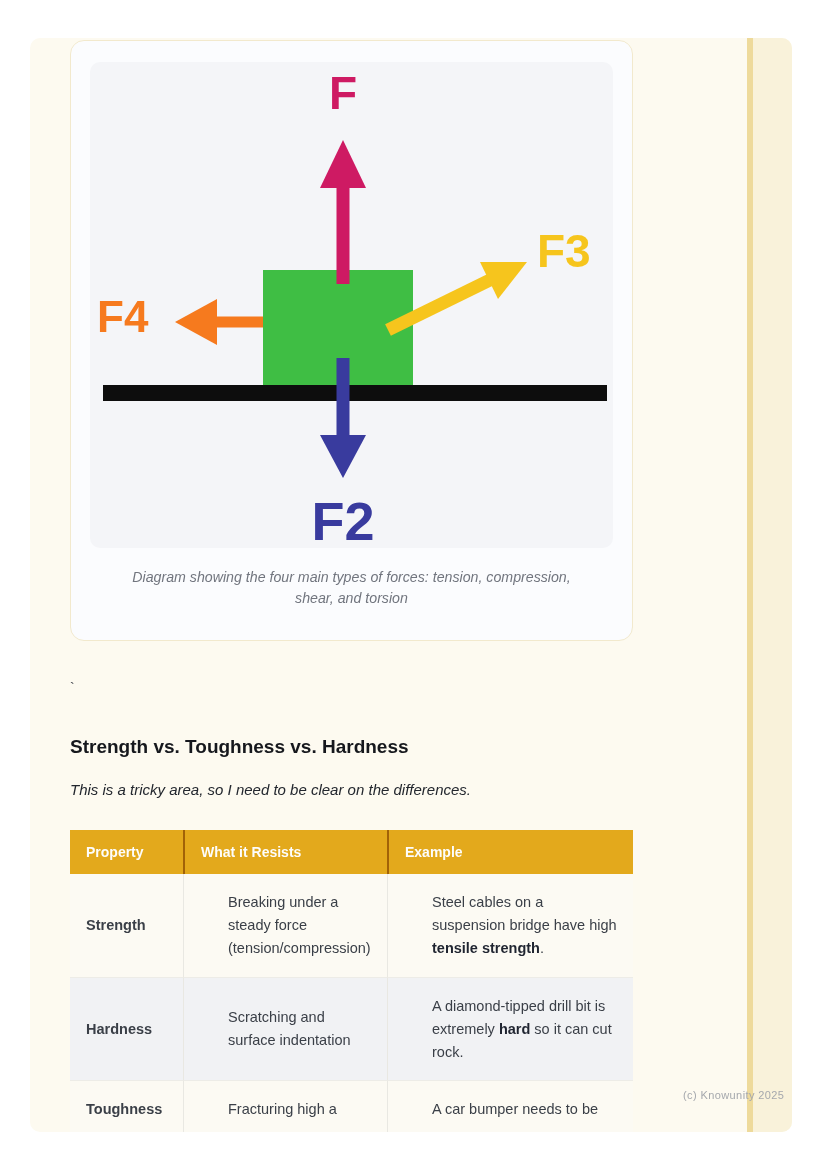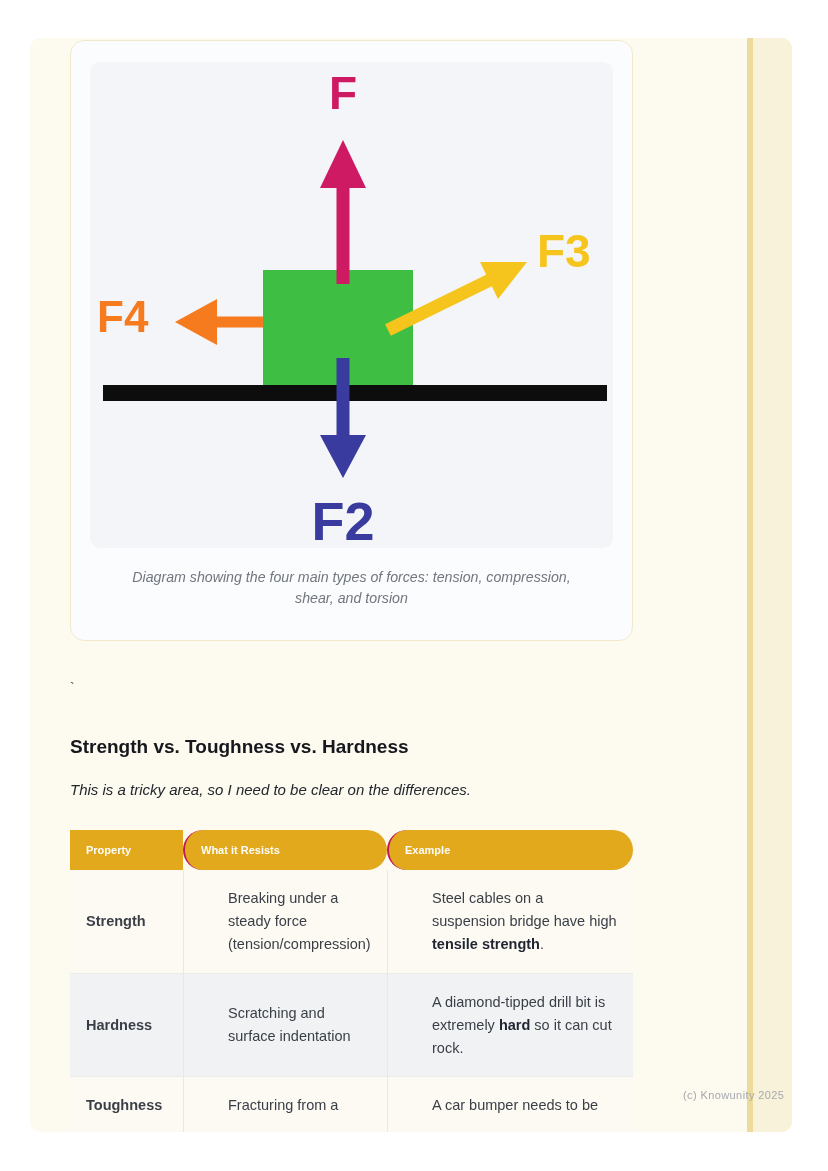--- a/index.html
+++ b/index.html
@@ -27,22 +27,22 @@
   .figure-caption{margin:19px auto 0 auto;max-width:478px;text-align:center;font-style:italic;font-size:14.2px;line-height:1.5;color:#71757E;}
 
   
   .note{margin:38px 0 0 0;font-size:14px;color:#3A3F47;height:18px;line-height:18px;}
   .section-heading{margin:40px 0 0 0;font-size:19px;font-weight:700;color:#16181D;line-height:19px;}
   .section-intro{margin:24px 0 0 0;font-size:15px;color:#23272E;line-height:19px;font-style:italic;}
 
   
   table.props{margin-top:31px;width:563px;border-collapse:separate;border-spacing:0;table-layout:fixed;}
   table.props col.c1{width:113px;} table.props col.c2{width:204px;} table.props col.c3{width:246px;}
-  table.props th{background:#E3A91C;color:#FDFDFC;font-weight:700;font-size:11px;text-align:left;padding:14px 16px;box-sizing:border-box;}
-  table.props th + th{border-left:2px solid #be185d;border-radius:20px;}
+  table.props th{background:#E3A91C;color:#FDFDFC;font-weight:700;font-size:14px;text-align:left;padding:14px 16px;box-sizing:border-box;}
+  table.props th + th{border-left:2px solid #a16207;}
   table.props td{padding:17px 16px;vertical-align:middle;font-size:14.5px;line-height:1.58;color:#3A3F47;box-sizing:border-box;}
   table.props td + td{border-left:1px solid #E9E8E2;padding-left:44px;}
   table.props tbody tr + tr td{border-top:1px solid #EDECE7;}
   table.props tbody tr:nth-child(odd){background:#FCFAF3;}
   table.props tbody tr:nth-child(even){background:#F1F2F4;}
   td.prop{font-weight:700;color:#1F2430;}
   td strong{color:#1F2430;}
 
   .watermark{position:absolute;left:683px;top:1089px;font-size:11px;letter-spacing:0.4px;color:#A5A8AD;z-index:5;white-space:nowrap;}
 </style>
@@ -108,21 +108,21 @@
             <td>Breaking under a steady force (tension/compression)</td>
             <td><span>Steel cables on a suspension bridge have high </span><strong>tensile strength</strong><span>.</span></td>
           </tr>
           <tr>
             <td class="prop">Hardness</td>
             <td>Scratching and surface indentation</td>
             <td><span>A diamond-tipped drill bit is extremely </span><strong>hard</strong><span> so it can cut rock.</span></td>
           </tr>
           <tr>
             <td class="prop">Toughness</td>
-            <td>Fracturing from a</td>
+            <td>Fracturing high a</td>
             <td><span>A car bumper needs to be</span><strong></strong><span></span></td>
           </tr>
         </tbody>
       </table>
 
     </div>
   </div>
 
   <div class="watermark">(c) Knowunity 2025</div>
 </div>

